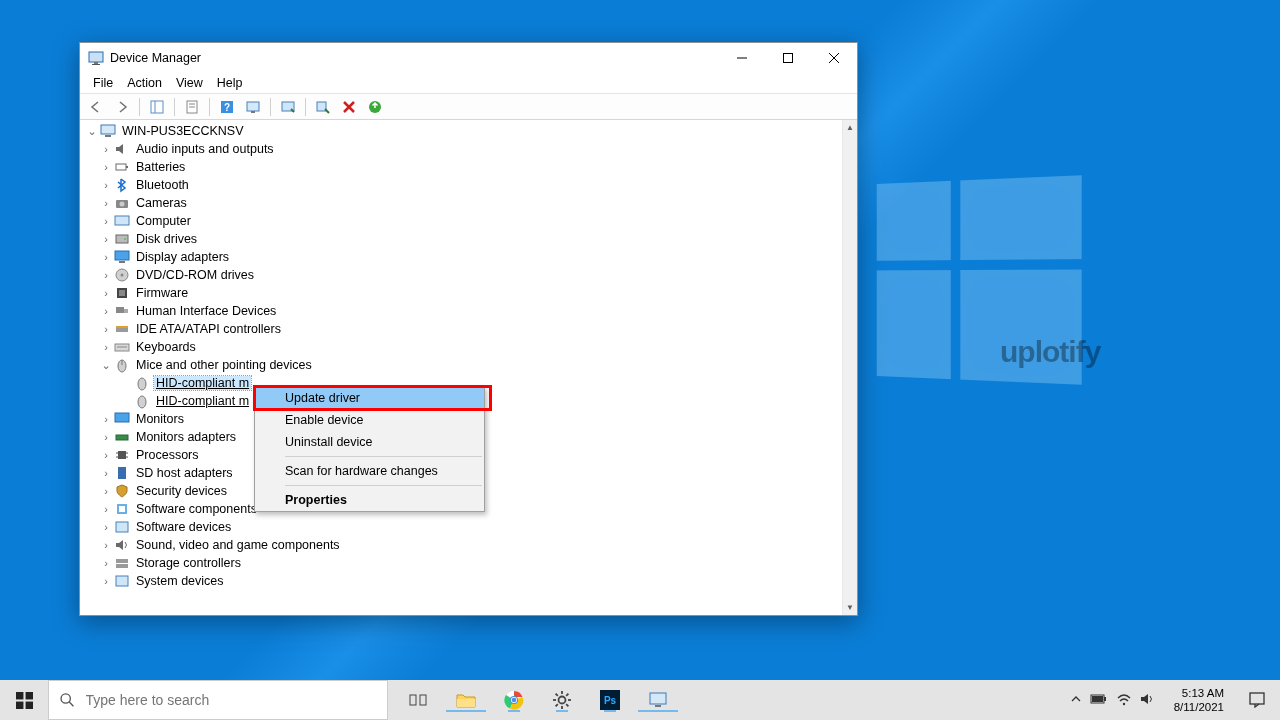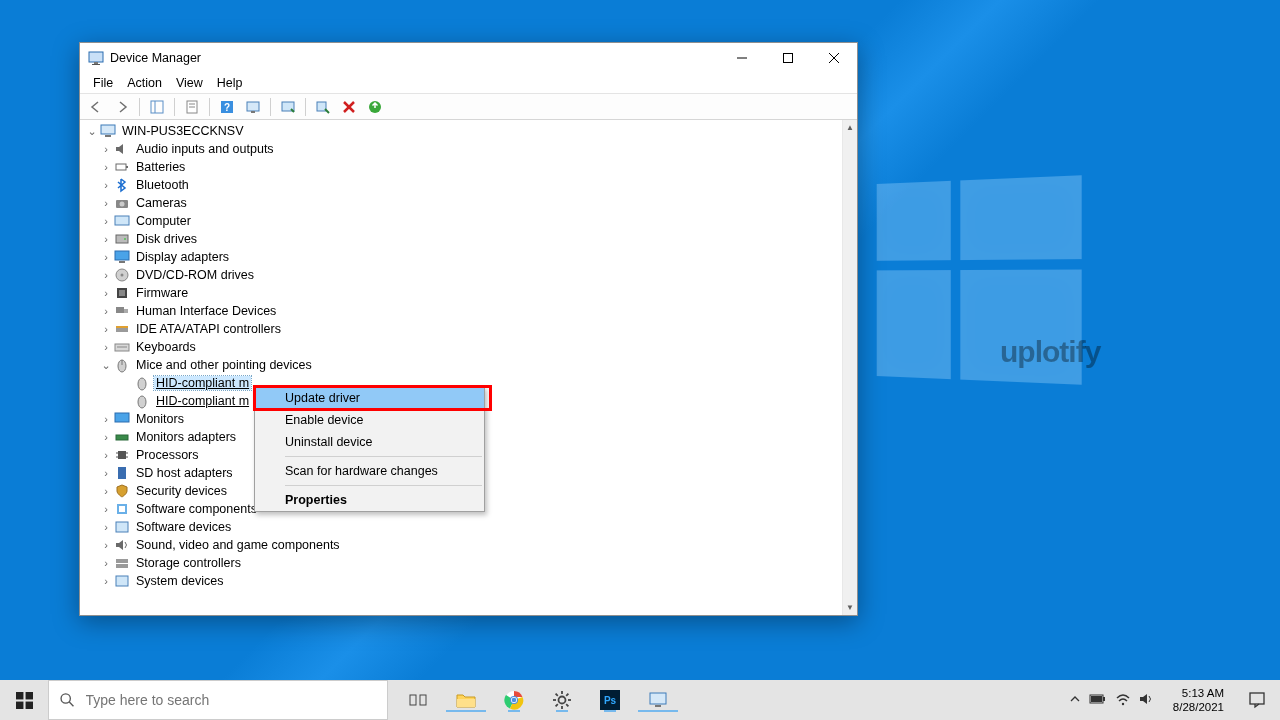--- a/index.html
+++ b/index.html
@@ -550,21 +550,21 @@
             <path d="M4 9 Q8 5 12 9" fill="none" stroke="#333" stroke-width="1.5"></path>
             <circle cx="8" cy="12" r="1.2" fill="#333"></circle>
           </svg></span>
       <span><svg width="16" height="14">
             <path d="M1 5 L4 5 L8 2 L8 12 L4 9 L1 9 Z" fill="#333"></path>
             <path d="M10 4 Q13 7 10 10" fill="none" stroke="#333"></path>
           </svg></span>
     </div>
     <div class="clock">
       <div>5:13 AM</div>
-      <div>8/28/2021</div>
+      <div>8/11/2021</div>
     </div>
     <div class="notif">
         <svg width="18" height="18">
           <rect x="2" y="2" width="14" height="11" fill="none" stroke="#333" stroke-width="1.3"></rect>
           <path d="M7 13 L7 16 L11 13" fill="none" stroke="#333" stroke-width="1.3"></path>
         </svg>
       </div>
   </div>
 </div>
 

